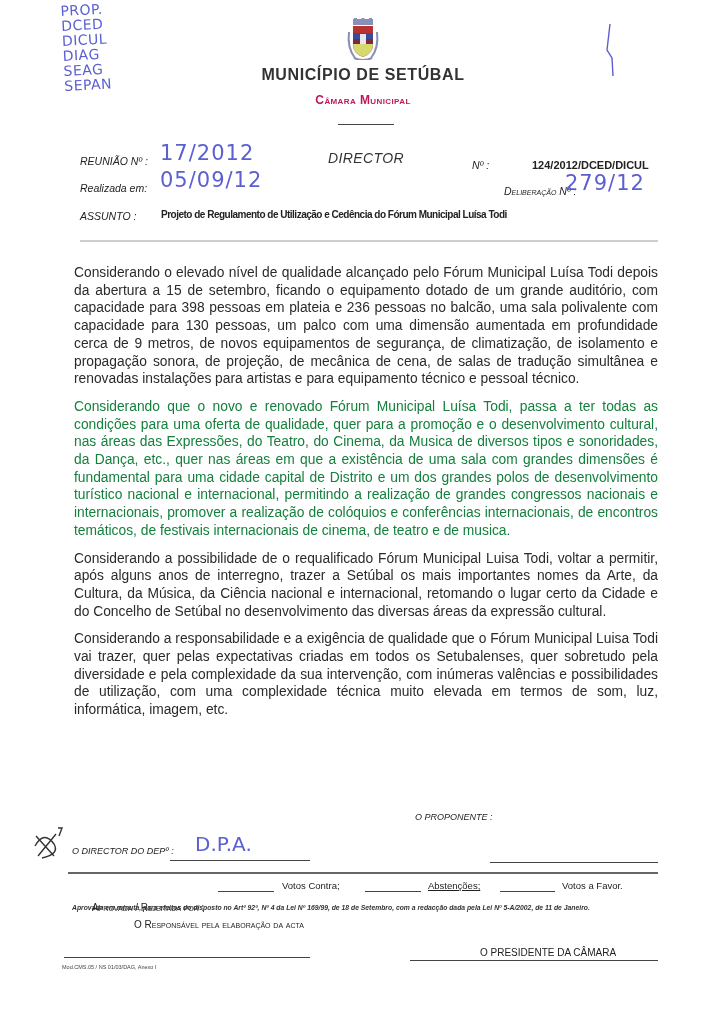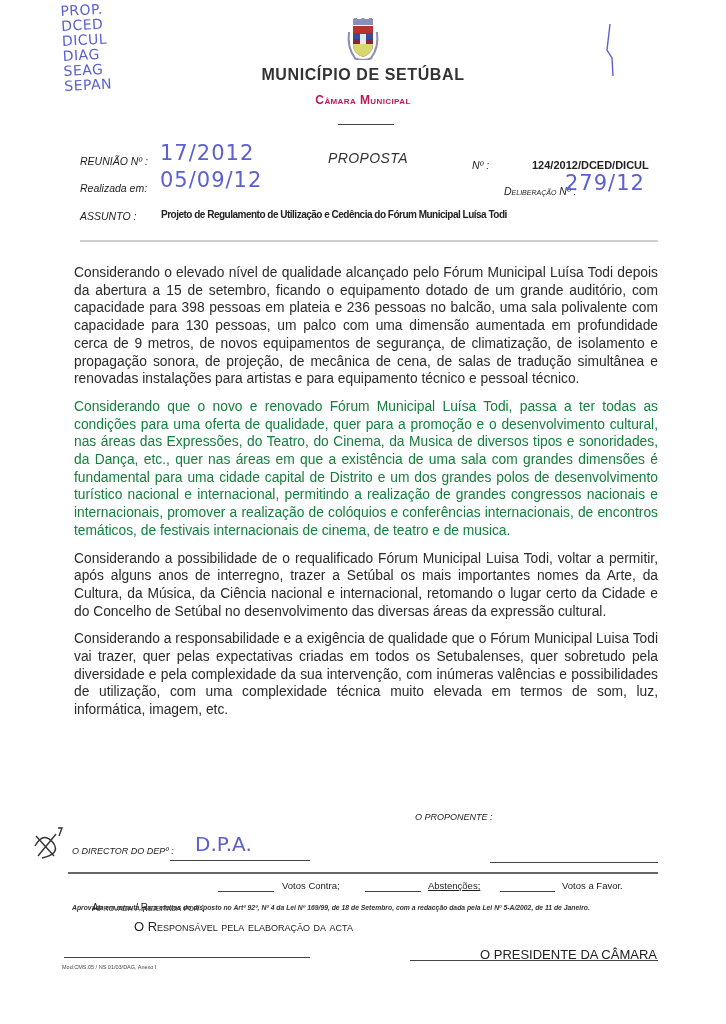--- a/index.html
+++ b/index.html
@@ -27,21 +27,21 @@
   .body-text { left: 74px; width: 584px; font-size: 13.8px; line-height: 17.7px; text-align: justify; color: #2b2b2b; }
   .body-text p { margin: 0 0 10px 0; }
   .p2 { color: #15803d; }
   .sig-mark { left: 32px; top: 826px; width: 36px; height: 36px; }
   .foot-lbl { font-size: 9px; font-style: italic; color: #222; }
   .line { height: 1px; background: #444; }
   .thick { height: 2px; background: #666; }
   .vote { font-size: 9.5px; color: #222; }
   .vote .sc { font-variant: small-caps; font-size: 10px; }
   .note { left: 72px; top: 904px; width: 600px; font-size: 6.8px; font-style: italic; font-weight: bold; color: #333; white-space: nowrap; }
-  .resp { font-size: 13px; color: #222; font-variant: small-caps; }
+  .resp { font-size: 10px; color: #222; font-variant: small-caps; }
   .mod { left: 62px; top: 964px; font-size: 5.5px; color: #444; }
 </style>
 </head>
 <body>
 
 <div class="abs hand routing">
   <div>PROP.</div>
   <div>DCED</div>
   <div>DICUL</div>
   <div>DIAG</div>
@@ -68,21 +68,21 @@
 </svg>
 
 <div class="abs muni muni-title">MUNICÍPIO DE SETÚBAL</div>
 <div class="abs muni muni-sub">Câmara Municipal</div>
 <div class="abs muni-rule"></div>
 
 <div class="abs lbl" style="left:80px; top:155px;">REUNIÃO Nº :</div>
 <div class="abs hand hand-lg" style="left:160px; top:141px;">17/2012</div>
 <div class="abs lbl" style="left:80px; top:182px;">Realizada em:</div>
 <div class="abs hand hand-lg" style="left:160px; top:168px;">05/09/12</div>
-<div class="abs proposta">PROPOSTA</div>
+<div class="abs proposta">DIRECTOR</div>
 <div class="abs lbl" style="left:472px; top:159px;">Nº :</div>
 <div class="abs propnum">124/2012/DCED/DICUL</div>
 <div class="abs lbl lbl-sc" style="left:464px; top:185px;margin-left:40px;">Deliberação Nº :</div>
 <div class="abs hand hand-lg" style="left:565px; top:171px;">279/12</div>
 <div class="abs lbl" style="left:80px; top:210px;">ASSUNTO :</div>
 <div class="abs subject">Projeto de Regulamento de Utilização e Cedência do Fórum Municipal Luísa Todi</div>
 <div class="abs hdr-rule"></div>
 
 <div class="abs body-text" style="top:264px;">
   <p>Considerando o elevado nível de qualidade alcançado pelo Fórum Municipal Luísa Todi depois da abertura a 15 de setembro, ficando o equipamento dotado de um grande auditório, com capacidade para 398 pessoas em plateia e 236 pessoas no balcão, uma sala polivalente com capacidade para 130 pessoas, um palco com uma dimensão aumentada em profundidade cerca de 9 metros, de novos equipamentos de segurança, de climatização, de isolamento e propagação sonora, de projeção, de mecânica de cena, de salas de tradução simultânea e renovadas instalações para artistas e para equipamento técnico e pessoal técnico.</p>

